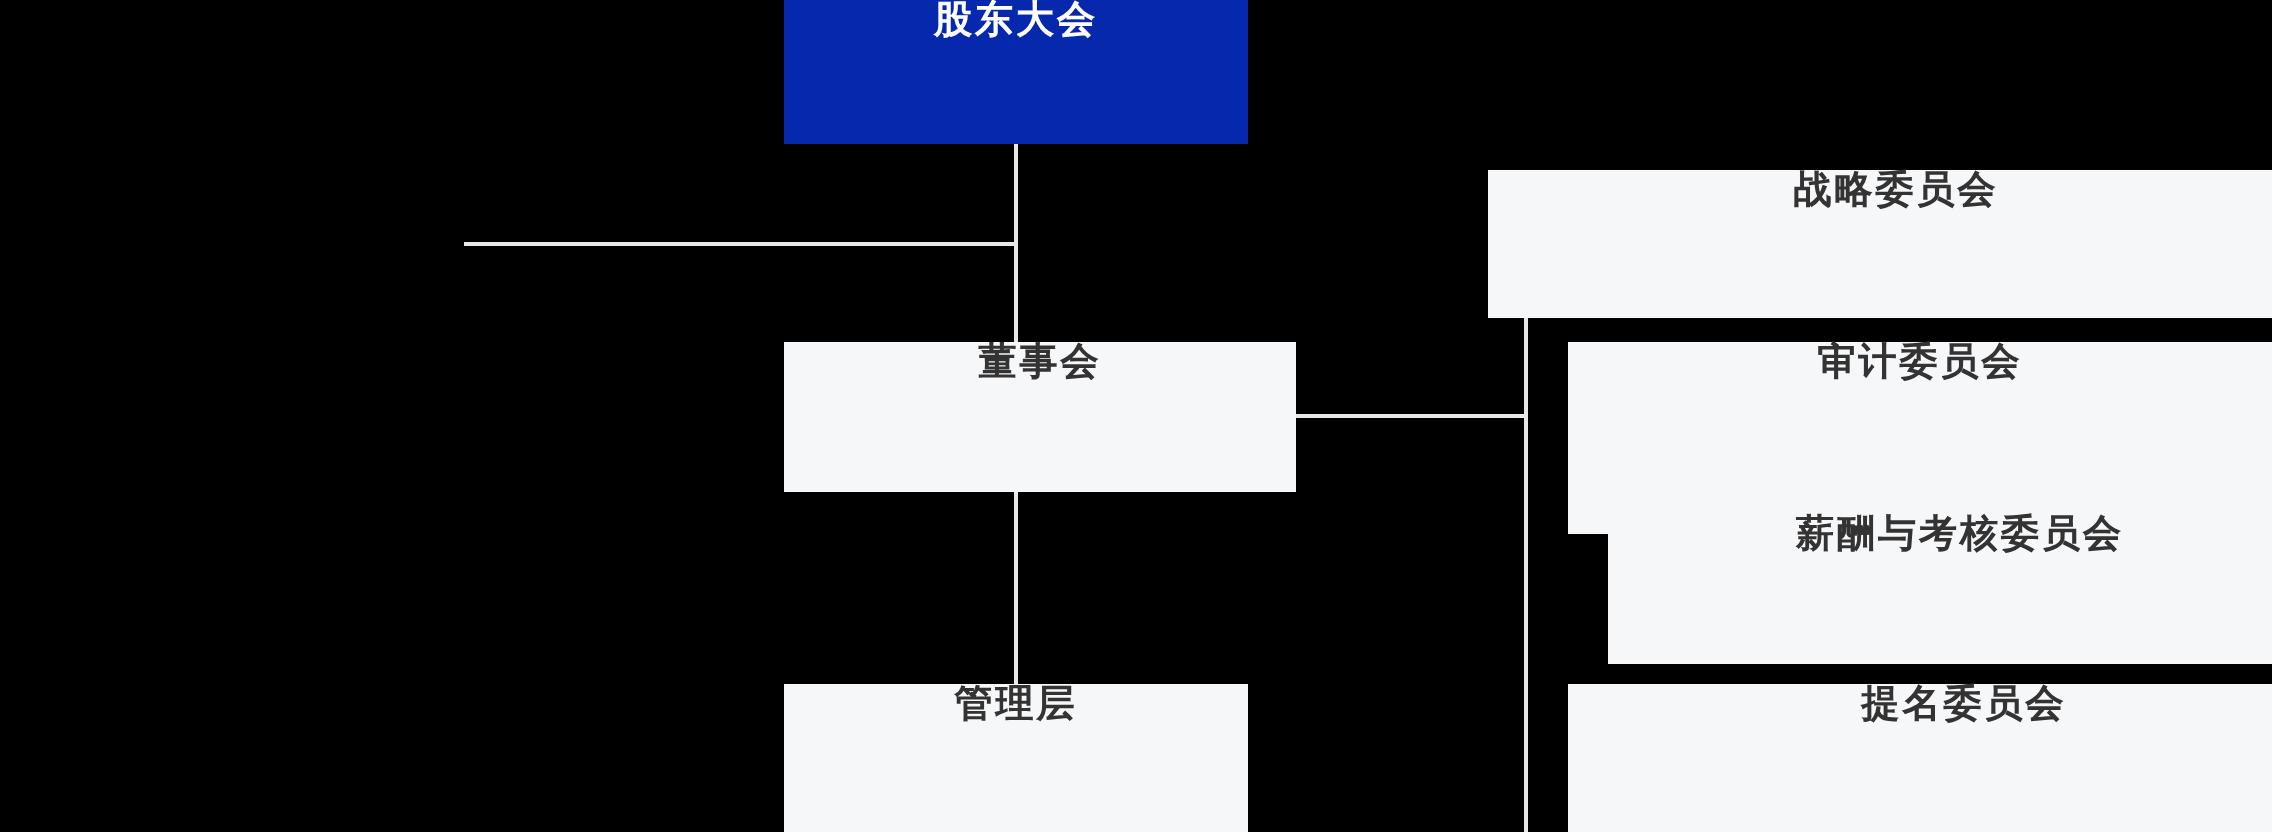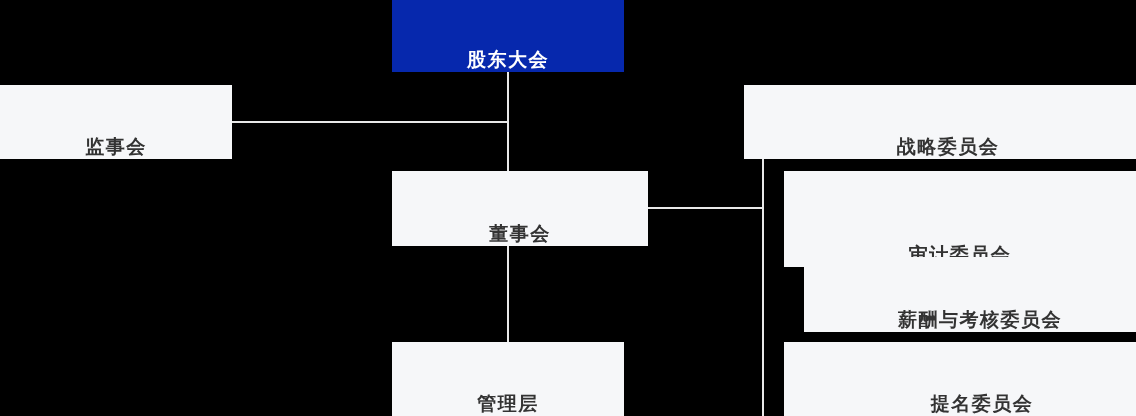--- a/index.html
+++ b/index.html
@@ -12,21 +12,21 @@
     width: 1136px;
     height: 416px;
     background: #000000;
     font-family: "Liberation Sans", "DejaVu Sans", sans-serif;
     overflow: hidden;
   }
 
   .node {
     position: absolute;
     display: flex;
-    align-items: flex-end;
+    align-items: flex-start;
     justify-content: center;
     box-sizing: border-box;
     text-align: center;
     letter-spacing: 1.5px;
     z-index: 2;
   }
 
   .node-label {
     display: block;
     line-height: 1.2;
@@ -69,23 +69,20 @@
   <div class="line v" style="left:507px; top:246px; height:96px;"></div>
 
   <div class="line v" style="left:762px; top:85px; height:331px;"></div>
 
   <div class="line h" style="left:624px; top:207px; width:140px;"></div>
 
   <div class="node root" style="left:392px; top:0px; width:232px; height:72px;">
     <span class="node-label">股东大会</span>
   </div>
 
-  <div class="node plain" style="left:0px; top:85px; width:232px; height:74px;">
-    <span class="node-label">监事会</span>
-  </div>
 
   <div class="node plain" style="left:392px; top:171px; width:256px; height:75px;">
     <span class="node-label">董事会</span>
   </div>
 
   <div class="node plain" style="left:392px; top:342px; width:232px; height:74px;">
     <span class="node-label">管理层</span>
   </div>
 
   <div class="node plain" style="left:744px; top:85px; width:408px; height:74px;">

